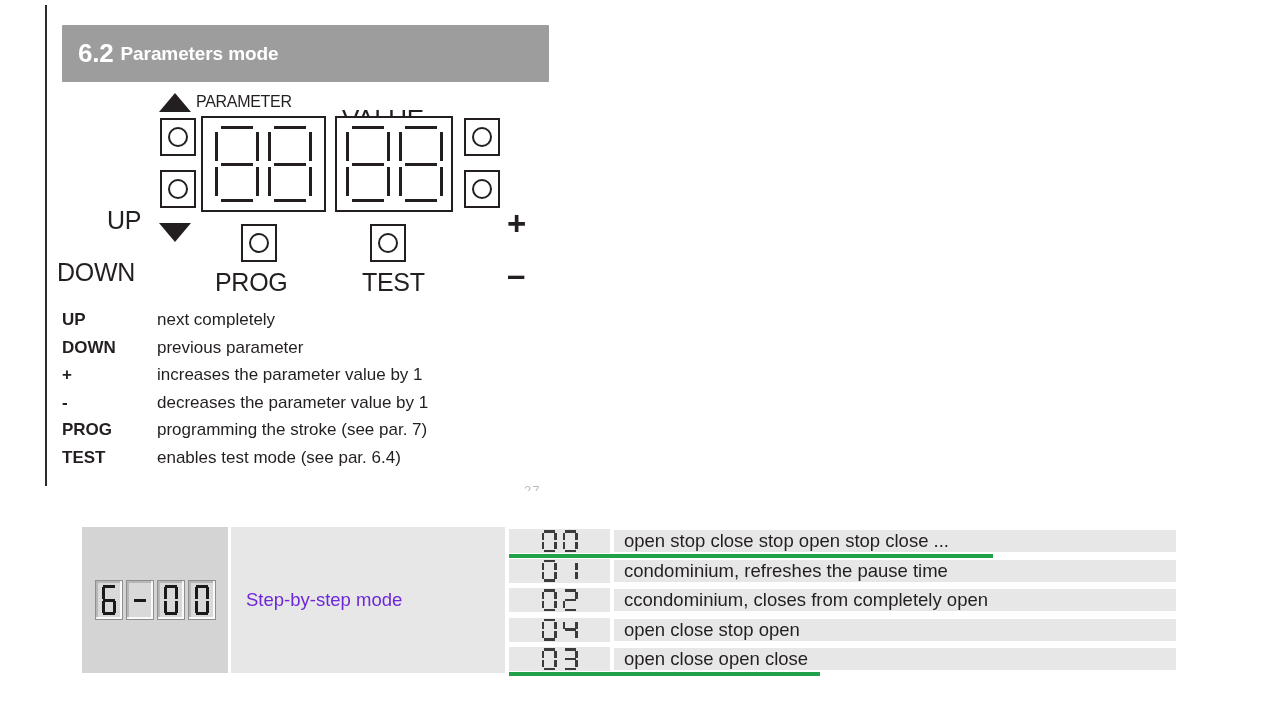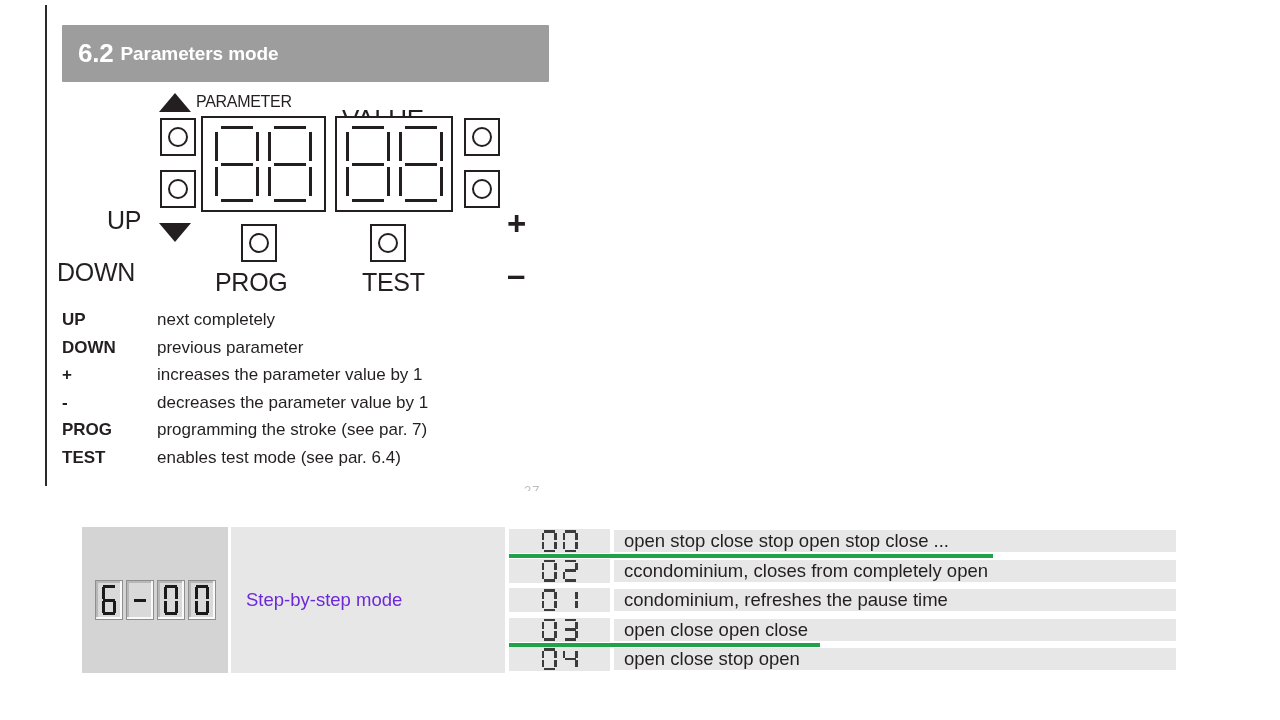--- a/index.html
+++ b/index.html
@@ -478,20 +478,37 @@
         <div class="pt-row-code">
           <div class="mini-tile">
             <div class="mseg m-h m-a"></div>
             <div class="mseg m-v m-b"></div>
             <div class="mseg m-v m-c"></div>
             <div class="mseg m-h m-d"></div>
             <div class="mseg m-v m-e"></div>
             <div class="mseg m-v m-f"></div>
           </div>
           <div class="mini-tile">
+            <div class="mseg m-v m-b"></div>
+            <div class="mseg m-v m-c"></div>
+          </div>
+        </div>
+        <div class="pt-row-desc">condominium, refreshes the pause time</div>
+      </div>
+      <div class="pt-row">
+        <div class="pt-row-code">
+          <div class="mini-tile">
+            <div class="mseg m-h m-a"></div>
+            <div class="mseg m-v m-b"></div>
+            <div class="mseg m-v m-c"></div>
+            <div class="mseg m-h m-d"></div>
+            <div class="mseg m-v m-e"></div>
+            <div class="mseg m-v m-f"></div>
+          </div>
+          <div class="mini-tile">
             <div class="mseg m-h m-a"></div>
             <div class="mseg m-v m-b"></div>
             <div class="mseg m-h m-d"></div>
             <div class="mseg m-v m-e"></div>
             <div class="mseg m-h m-g"></div>
           </div>
         </div>
         <div class="pt-row-desc">ccondominium, closes from completely open</div>
       </div>
       <div class="pt-row">
@@ -500,23 +517,25 @@
             <div class="mseg m-h m-a"></div>
             <div class="mseg m-v m-b"></div>
             <div class="mseg m-v m-c"></div>
             <div class="mseg m-h m-d"></div>
             <div class="mseg m-v m-e"></div>
             <div class="mseg m-v m-f"></div>
           </div>
           <div class="mini-tile">
             <div class="mseg m-v m-b"></div>
             <div class="mseg m-v m-c"></div>
+            <div class="mseg m-v m-f"></div>
+            <div class="mseg m-h m-g"></div>
           </div>
         </div>
-        <div class="pt-row-desc">condominium, refreshes the pause time</div>
+        <div class="pt-row-desc">open close stop open</div>
       </div>
       <div class="pt-row">
         <div class="pt-row-code">
           <div class="mini-tile">
             <div class="mseg m-h m-a"></div>
             <div class="mseg m-v m-b"></div>
             <div class="mseg m-v m-c"></div>
             <div class="mseg m-h m-d"></div>
             <div class="mseg m-v m-e"></div>
             <div class="mseg m-v m-f"></div>
@@ -525,33 +544,14 @@
             <div class="mseg m-h m-a"></div>
             <div class="mseg m-v m-b"></div>
             <div class="mseg m-v m-c"></div>
             <div class="mseg m-h m-d"></div>
             <div class="mseg m-h m-g"></div>
           </div>
         </div>
         <div class="pt-row-desc">open close open close</div>
         <div class="hl-underline" style="background: rgb(33, 162, 74); width: 311.1px;"></div>
       </div>
-      <div class="pt-row">
-        <div class="pt-row-code">
-          <div class="mini-tile">
-            <div class="mseg m-h m-a"></div>
-            <div class="mseg m-v m-b"></div>
-            <div class="mseg m-v m-c"></div>
-            <div class="mseg m-h m-d"></div>
-            <div class="mseg m-v m-e"></div>
-            <div class="mseg m-v m-f"></div>
-          </div>
-          <div class="mini-tile">
-            <div class="mseg m-v m-b"></div>
-            <div class="mseg m-v m-c"></div>
-            <div class="mseg m-v m-f"></div>
-            <div class="mseg m-h m-g"></div>
-          </div>
-        </div>
-        <div class="pt-row-desc">open close stop open</div>
-      </div>
     </div>
 </div>
 
 </body></html>

